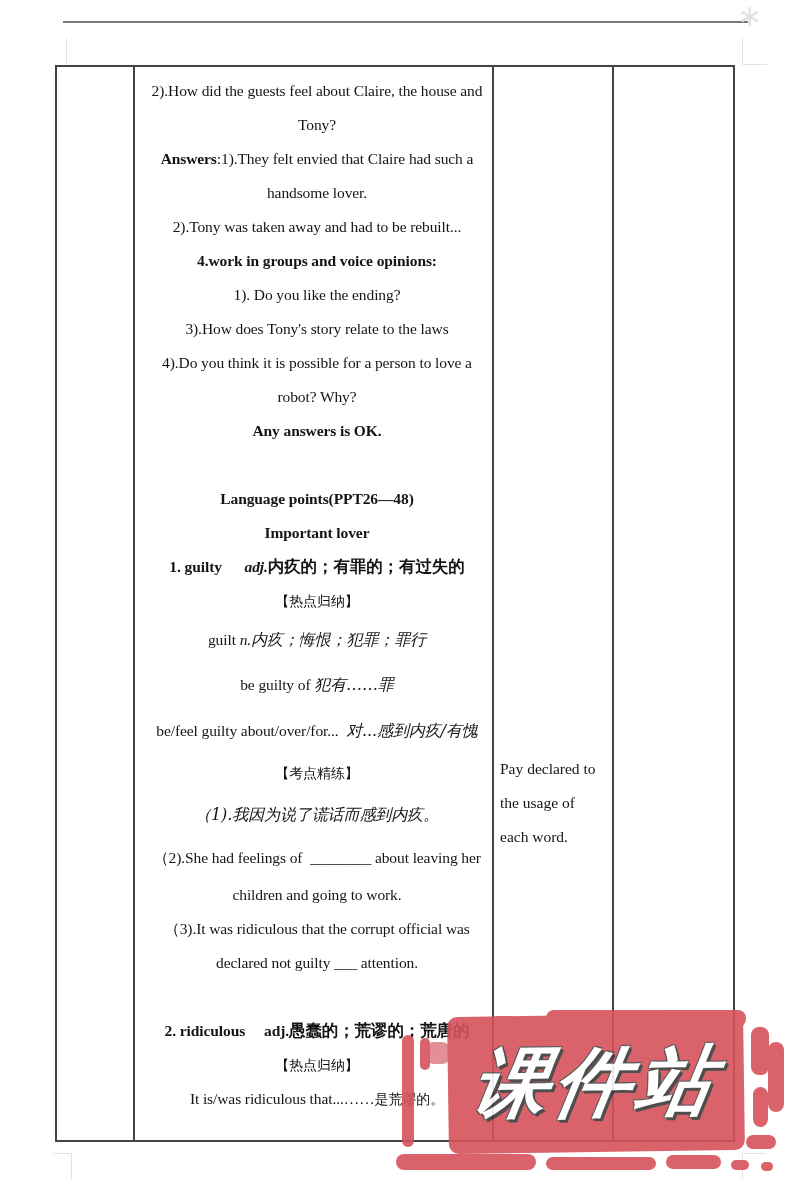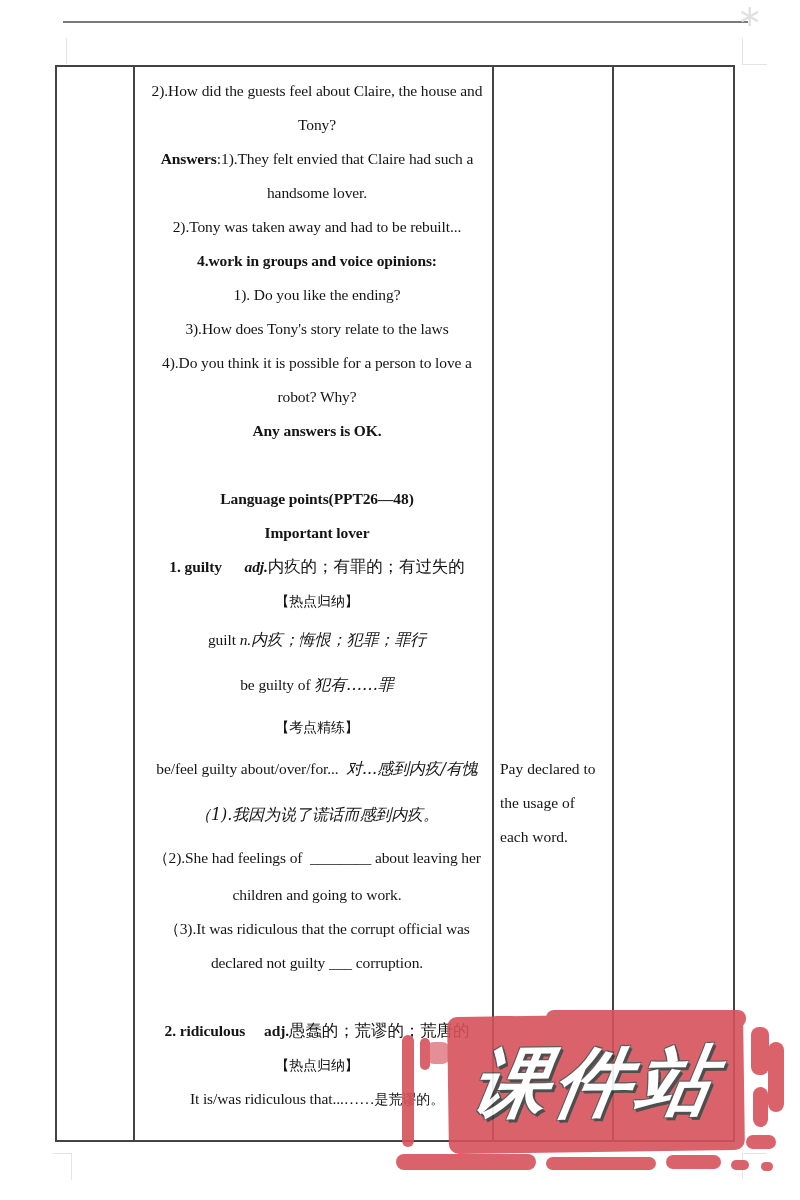--- a/index.html
+++ b/index.html
@@ -19,21 +19,21 @@
 
   
   .main-text{position:absolute;left:142px;top:74px;width:350px;}
   .line{font-size:15.5px;line-height:34px;white-space:pre;letter-spacing:-0.1px;text-align:center;}
   .blank{height:34px;}
   .sg-r{font-family:"Liberation Serif","DejaVu Serif",serif;}
   .sg-b{font-family:"Liberation Serif","DejaVu Serif",serif;font-weight:700;}
   .sg-bi{font-family:"Liberation Serif","DejaVu Serif",serif;font-weight:700;font-style:italic;}
   .sg-i{font-family:"Liberation Serif","DejaVu Serif",serif;font-style:italic;}
   .sg-k{font-family:"DejaVu Serif","Liberation Serif",serif;font-style:italic;font-size:16px;margin-top:8px;}
-  .sg-h{font-family:"DejaVu Sans","Liberation Sans",sans-serif;font-weight:400;font-size:16.5px;}
+  .sg-h{font-family:"DejaVu Sans","Liberation Sans",sans-serif;font-weight:700;font-size:16.5px;}
   .sg-s{font-family:"DejaVu Serif","Liberation Serif",serif;font-size:14px;}
 
   
   .notes-text{position:absolute;left:500px;top:752px;width:104px;}
   .notes-text .nline{font-size:15.5px;line-height:34px;}
 
   
   .stamp{position:absolute;left:396px;top:1002px;width:400px;height:185px;opacity:0.9;}
   .stamp .st{position:absolute;background:#d5525b;border-radius:8px;}
   .stamp-inner{position:absolute;left:52px;top:13px;width:296px;height:137px;background:#d5525b;
@@ -79,27 +79,27 @@
       <div class="line"><span class="sg-r">4).Do you think it is possible for a person to love a</span></div>
       <div class="line"><span class="sg-r">robot? Why?</span></div>
       <div class="line"><span class="sg-b">Any answers is OK.</span></div>
       <div class="line blank"></div>
       <div class="line"><span class="sg-b">Language points(PPT26—48)</span></div>
       <div class="line"><span class="sg-b">Important lover</span></div>
       <div class="line"><span class="sg-b">1. guilty      </span><span class="sg-bi">adj.</span><span class="sg-h">内疚的；有罪的；有过失的</span></div>
       <div class="line"><span class="sg-s">【热点归纳】</span></div>
       <div class="line" style="line-height: 44px;"><span class="sg-r">guilt </span><span class="sg-i">n.</span><span class="sg-k">内疚；悔恨；犯罪；罪行</span></div>
       <div class="line" style="line-height: 46px;"><span class="sg-r">be guilty of </span><span class="sg-k">犯有……罪</span></div>
+      <div class="line" style="line-height: 46px;"><span class="sg-r">be/feel guilty about/over/for...  </span><span class="sg-k">对...感到内疚/有愧</span></div>
       <div class="line" style="line-height: 37px;"><span class="sg-s">【考点精练】</span></div>
-      <div class="line" style="line-height: 46px;"><span class="sg-r">be/feel guilty about/over/for...  </span><span class="sg-k">对...感到内疚/有愧</span></div>
       <div class="line" style="line-height: 46px;"><span class="sg-k">（1).我因为说了谎话而感到内疚。</span></div>
       <div class="line" style="line-height: 39px;"><span class="sg-r">（2).She had feelings of  ________ about leaving her</span></div>
       <div class="line" style="line-height: 35px;"><span class="sg-r">children and going to work.</span></div>
       <div class="line"><span class="sg-r">（3).It was ridiculous that the corrupt official was</span></div>
-      <div class="line"><span class="sg-r">declared not guilty ___ corruption.</span></div>
+      <div class="line"><span class="sg-r">declared not guilty ___ attention.</span></div>
       <div class="line blank"></div>
       <div class="line"><span class="sg-b">2. ridiculous     </span><span class="sg-b">adj.</span><span class="sg-h">愚蠢的；荒谬的；荒唐的</span></div>
       <div class="line"><span class="sg-s">【热点归纳】</span></div>
       <div class="line"><span class="sg-r">It is/was ridiculous that...……</span><span class="sg-s">是荒谬的。</span></div>
     </div>
 
   <div class="notes-text">
     <div class="nline">Pay declared to</div>
     <div class="nline">the usage of</div>
     <div class="nline">each word.</div>

